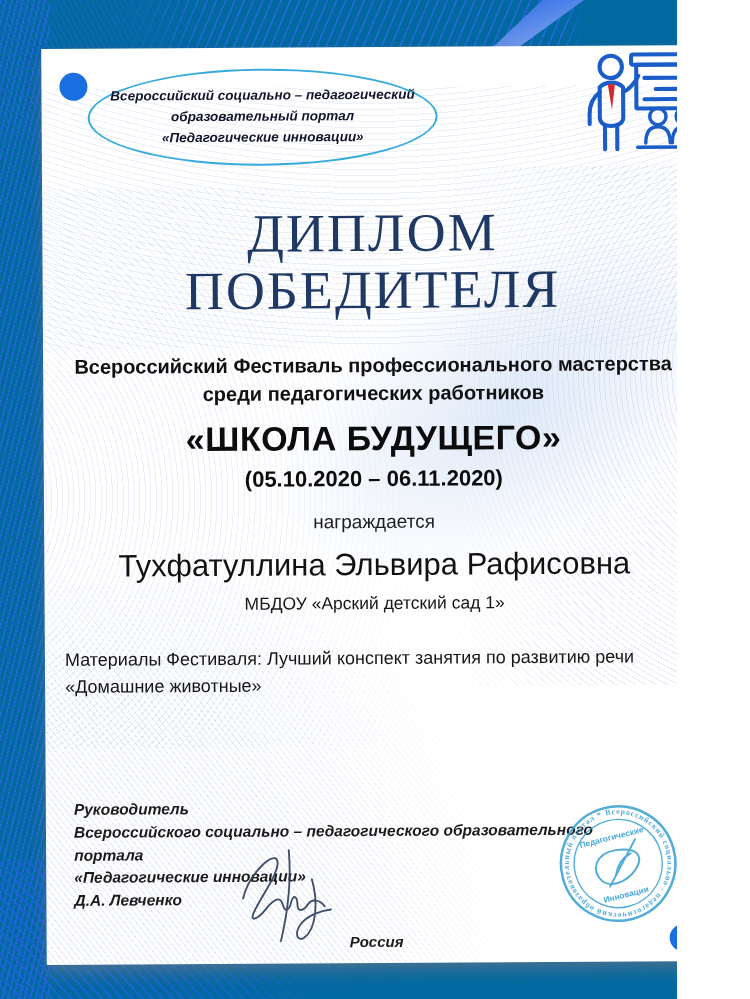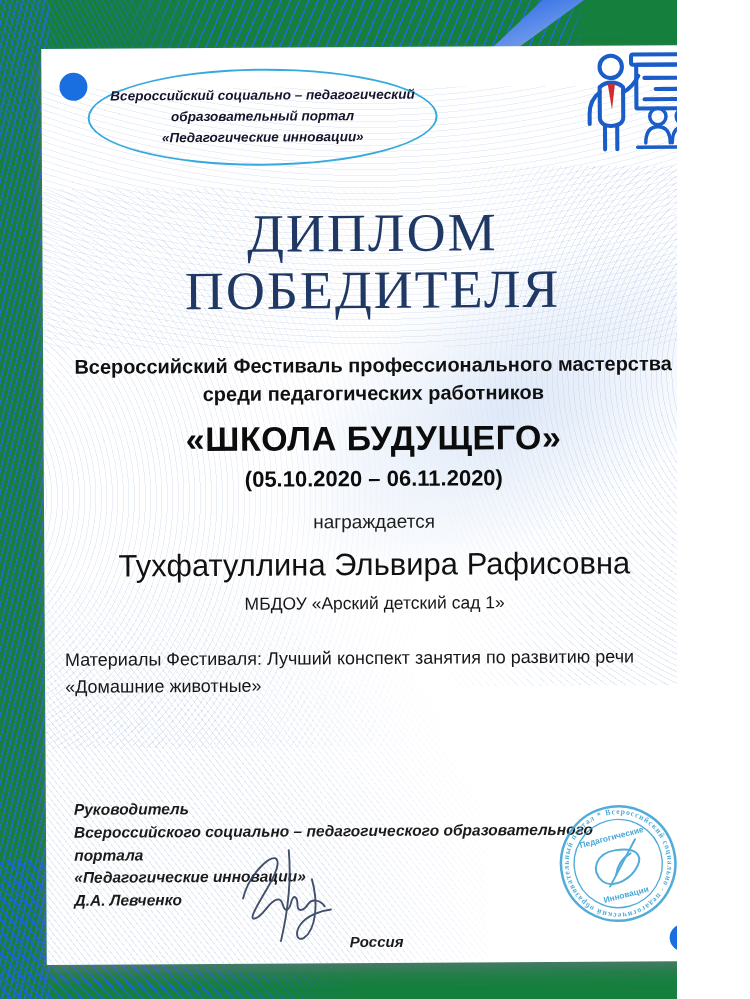--- a/index.html
+++ b/index.html
@@ -1,18 +1,18 @@
 <!DOCTYPE html>
 <html><head>
 <meta charset="utf-8">
 <style>
   html,body{margin:0;padding:0;background:#fff;}
   .canvas{
     position:relative;width:677px;height:999px;overflow:hidden;
-    background:#15803d;
+    background:#0369a1;
     font-family:"Liberation Sans","DejaVu Sans",sans-serif;
   }
   
   .bg{position:absolute;pointer-events:none;}
   .bg-top-hatch{
     left:105px;top:0;width:480px;height:50px;
     background:repeating-linear-gradient(113deg, rgba(42,104,222,.88) 0 1.6px, rgba(42,104,222,0) 1.6px 8.5px);
     -webkit-mask-image:linear-gradient(90deg,transparent,#000 22%,#000 96%,transparent);
     mask-image:linear-gradient(90deg,transparent,#000 22%,#000 96%,transparent);
   }

